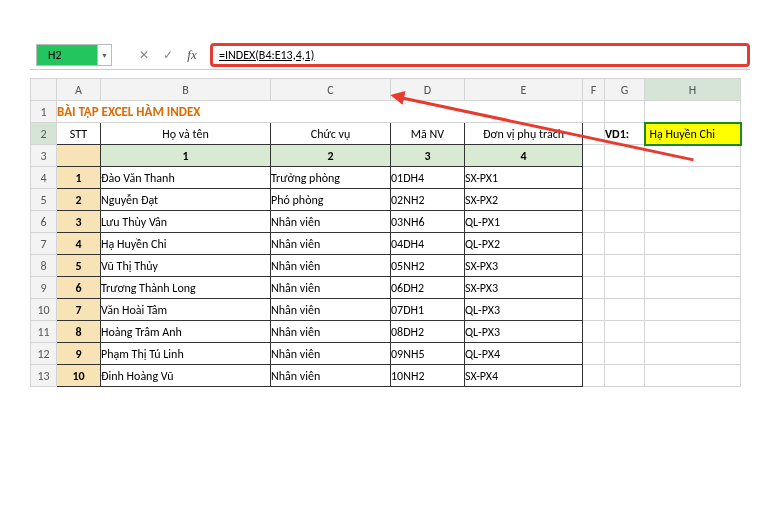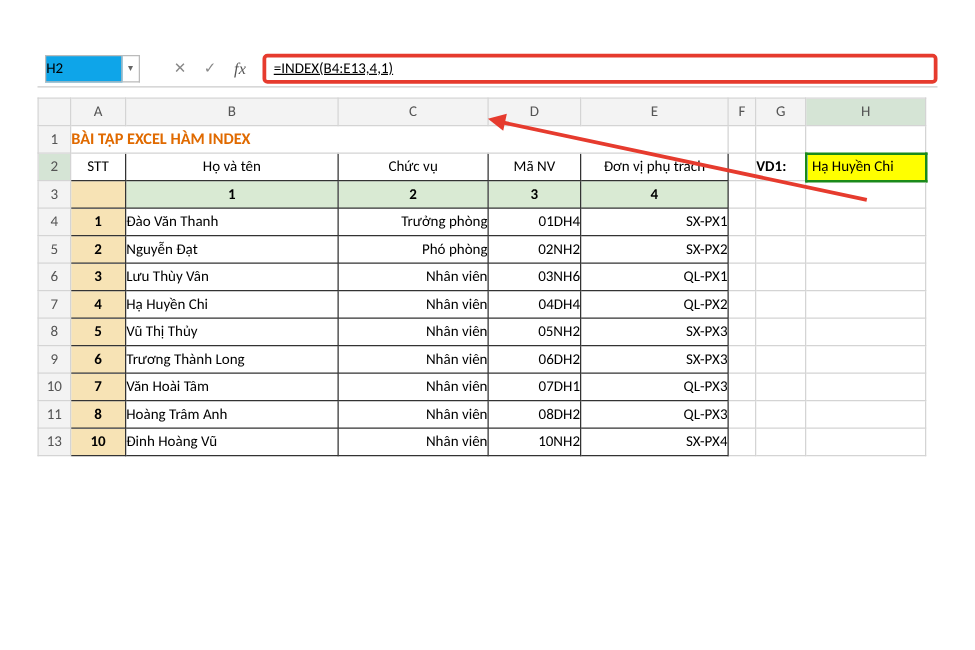--- a/index.html
+++ b/index.html
@@ -1,21 +1,21 @@
 <!DOCTYPE html>
 <html><head>
 <meta charset="utf-8">
 <style>
   * { box-sizing: border-box; margin: 0; padding: 0; }
   body { font-family: Calibri, Arial, sans-serif; font-size: 12px; background: #fff; width: 780px; height: 520px; position: relative; overflow: hidden; }
   .canvas { position: absolute; left: 30px; top: 40px; width: 720px; height: 440px; background: #fff; }
 
   
   .formula-bar { display: flex; align-items: center; height: 30px; border-bottom: 1px solid #ccc; }
-  .namebox { width: 62px; height: 22px; border: 1px solid #bbb; margin-left: 6px; display: flex; align-items: center; padding: 0 0; font-size: 12px; background: #0ea5e9; }
+  .namebox { width: 62px; height: 22px; border: 1px solid #bbb; margin-left: 6px; display: flex; align-items: center; padding: 0 11px; font-size: 12px; background: #22c55e; }
   .nb-dd { width: 14px; height: 22px; border: 1px solid #bbb; border-left: none; display: flex; align-items: center; justify-content: center; font-size: 8px; color: #666; }
   .fb-gap { width: 20px; }
   .fb-btn { width: 24px; height: 22px; display: flex; align-items: center; justify-content: center; color: #888; font-size: 12px; }
   .fx { font-style: italic; font-family: "Times New Roman", serif; font-size: 13px; color: #555; }
   .formula-input { flex: 1; height: 24px; border: 3px solid #e63b2e; border-radius: 4px; margin-left: 6px; padding: 0 6px; font-size: 12px; display: flex; align-items: center; background: #fff; text-decoration: underline; }
 
   
   .grid { position: relative; }
   table { border-collapse: collapse; table-layout: fixed; }
   th, td { border: 1px solid #d4d4d4; height: 22px; font-size: 12px; background: #fff; overflow: hidden; white-space: nowrap; }
@@ -37,21 +37,21 @@
   th.active { background: #d5e4d5; }
   .rowhdr.active { background: #d5e4d5; }
 
   
   .title-cell { color: #e06a00; font-weight: bold; font-size: 13px; }
 
   
   .tbl-hdr { background: #fff; text-align: center; font-weight: normal; border: 1px solid #333 !important; }
   .tbl-sub { background: #d9ead3; text-align: center; font-weight: bold; border: 1px solid #333 !important; }
   .tbl-stt { background: #f7e3b5; text-align: center; font-weight: bold; border: 1px solid #333 !important; }
-  .tbl-cell { border: 1px solid #333 !important; text-align: right; }
+  .tbl-cell { border: 1px solid #333 !important; text-align: left; }
   .tbl-cell.left { text-align: left; padding-left: 0; }
 
   
   .vd1 { text-align: left; font-weight: bold; padding-right: 4px; }
 
   
   .result-cell { background: #ffff00; border: 2px solid #1a8a1a !important; text-align: left; padding-left: 4px; }
 
   
   .arrow { position: absolute; top: 56px; left: 370px; width: 300px; height: 70px; pointer-events: none; }
@@ -216,20 +216,31 @@
         <td class="tbl-stt">8</td>
         <td class="tbl-cell left">Hoàng Trâm Anh</td>
         <td class="tbl-cell">Nhân viên</td>
         <td class="tbl-cell">08DH2</td>
         <td class="tbl-cell">QL-PX3</td>
         <td></td>
             <td></td>
             <td></td>
       </tr>
       <tr>
+        <td class="rowhdr">12</td>
+        <td class="tbl-stt">9</td>
+        <td class="tbl-cell left">Phạm Thị Tú Linh</td>
+        <td class="tbl-cell">Nhân viên</td>
+        <td class="tbl-cell">09NH5</td>
+        <td class="tbl-cell">QL-PX4</td>
+        <td></td>
+            <td></td>
+            <td></td>
+      </tr>
+      <tr>
         <td class="rowhdr">13</td>
         <td class="tbl-stt">10</td>
         <td class="tbl-cell left">Đinh Hoàng Vũ</td>
         <td class="tbl-cell">Nhân viên</td>
         <td class="tbl-cell">10NH2</td>
         <td class="tbl-cell">SX-PX4</td>
         <td></td>
             <td></td>
             <td></td>
       </tr>

